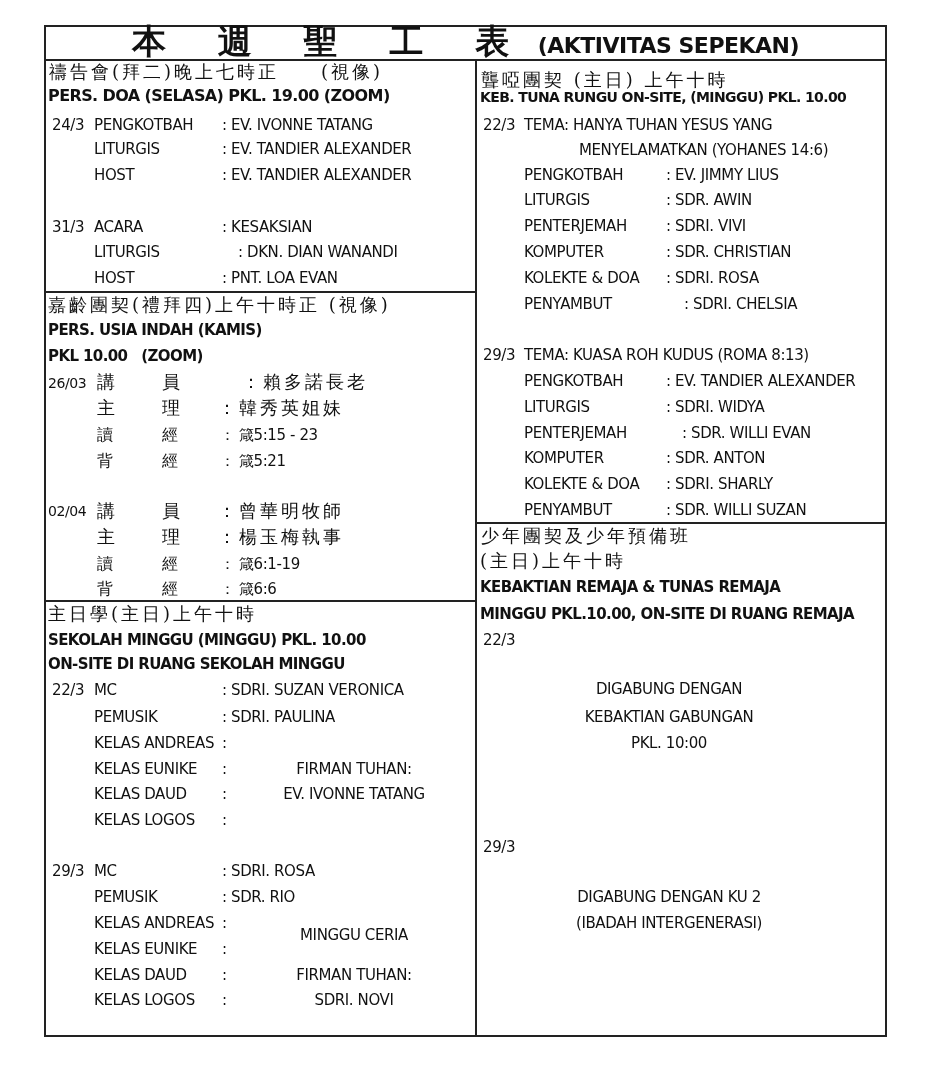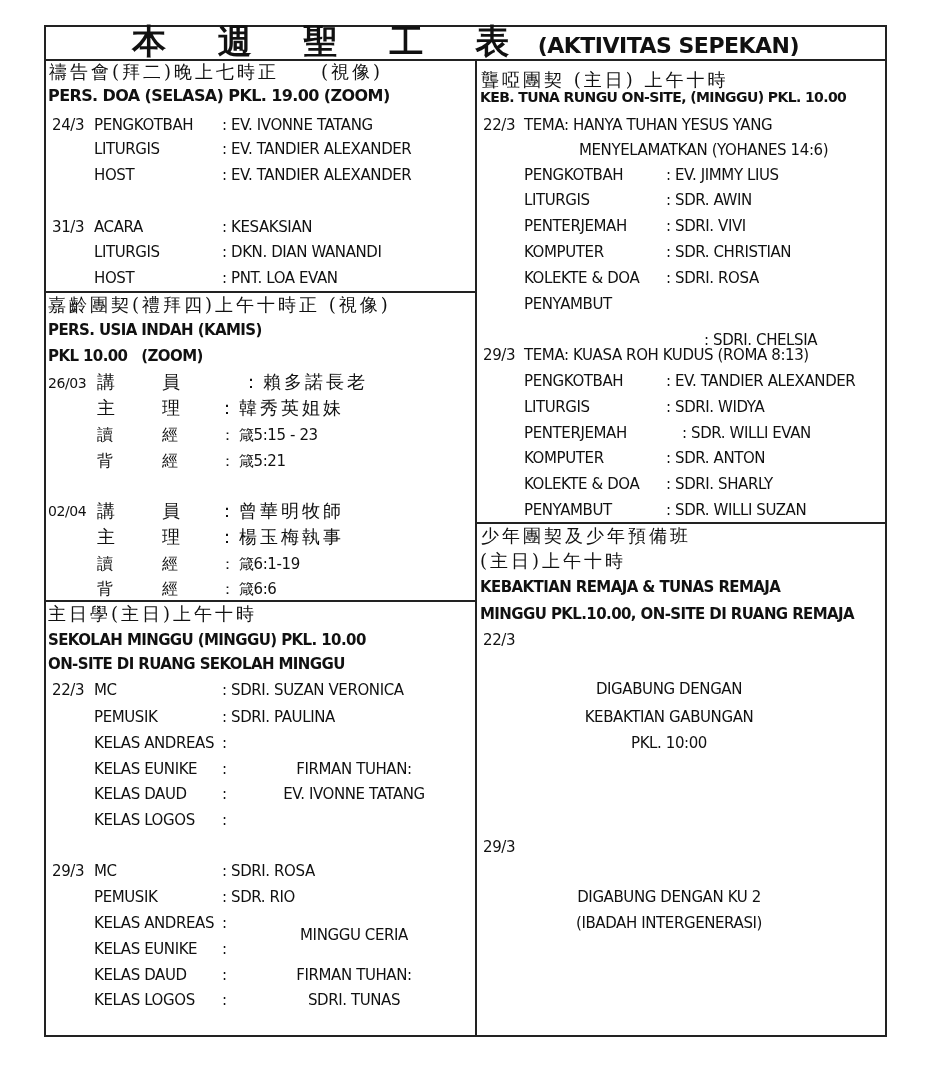--- a/index.html
+++ b/index.html
@@ -42,21 +42,21 @@
 <div class="t" style="left:222px; top:115px;">: EV. IVONNE TATANG</div>
 <div class="t" style="left:94px; top:139px;">LITURGIS</div>
 <div class="t" style="left:222px; top:139px;">: EV. TANDIER ALEXANDER</div>
 <div class="t" style="left:94px; top:165px;">HOST</div>
 <div class="t" style="left:222px; top:165px;">: EV. TANDIER ALEXANDER</div>
 
 <div class="t" style="left:52px; top:217px;">31/3</div>
 <div class="t" style="left:94px; top:217px;">ACARA</div>
 <div class="t" style="left:222px; top:217px;">: KESAKSIAN</div>
 <div class="t" style="left:94px; top:242px;">LITURGIS</div>
-<div class="t" style="left:222px; top:242px;">: DKN. DIAN WANANDI</div>
+<div class="t" style="left:238px; top:242px;">: DKN. DIAN WANANDI</div>
 <div class="t" style="left:94px; top:268px;">HOST</div>
 <div class="t" style="left:222px; top:268px;">: PNT. LOA EVAN</div>
 
 <div class="t zh" style="left:48px; top:294px; line-height:22px;">嘉齡團契(禮拜四)上午十時正 (視像)</div>
 <div class="t b" style="left:48px; top:320px;">PERS. USIA INDAH (KAMIS)</div>
 <div class="t b" style="left:48px; top:346px; white-space:pre;">PKL 10.00   (ZOOM)</div>
 
 <div class="t" style="left:48px; top:373px; font-size:14px;">26/03</div>
 <div class="t zh" style="left:97px; top:372px;">講</div>
 <div class="t zh" style="left:162px; top:372px;">員</div>
@@ -113,40 +113,40 @@
 <div class="t" style="left:94px; top:913px;">KELAS ANDREAS</div>
 <div class="t" style="left:222px; top:913px;">:</div>
 <div class="t" style="left:94px; top:939px;">KELAS EUNIKE</div>
 <div class="t" style="left:222px; top:939px;">:</div>
 <div class="t" style="left:94px; top:965px;">KELAS DAUD</div>
 <div class="t" style="left:222px; top:965px;">:</div>
 <div class="t" style="left:94px; top:990px;">KELAS LOGOS</div>
 <div class="t" style="left:222px; top:990px;">:</div>
 <div class="t c" style="left:254px; top:925px; width:200px;">MINGGU CERIA</div>
 <div class="t c" style="left:254px; top:965px; width:200px;">FIRMAN TUHAN:</div>
-<div class="t c" style="left:254px; top:990px; width:200px;">SDRI. TUNAS</div>
+<div class="t c" style="left:254px; top:990px; width:200px;">SDRI. NOVI</div>
 
 <div class="t zh" style="left:481px; top:61px; line-height:22px;margin-top:8px;">聾啞團契 (主日) 上午十時</div>
 <div class="t b" style="left:480px; top:87px; font-size:14px;">KEB. TUNA RUNGU ON-SITE, (MINGGU) PKL. 10.00</div>
 
 <div class="t" style="left:483px; top:115px;">22/3</div>
 <div class="t" style="left:524px; top:115px;">TEMA: HANYA TUHAN YESUS YANG</div>
 <div class="t" style="left:579px; top:140px;">MENYELAMATKAN (YOHANES 14:6)</div>
 <div class="t" style="left:524px; top:165px;">PENGKOTBAH</div>
 <div class="t" style="left:666px; top:165px;">: EV. JIMMY LIUS</div>
 <div class="t" style="left:524px; top:190px;">LITURGIS</div>
 <div class="t" style="left:666px; top:190px;">: SDR. AWIN</div>
 <div class="t" style="left:524px; top:216px;">PENTERJEMAH</div>
 <div class="t" style="left:666px; top:216px;">: SDRI. VIVI</div>
 <div class="t" style="left:524px; top:242px;">KOMPUTER</div>
 <div class="t" style="left:666px; top:242px;">: SDR. CHRISTIAN</div>
 <div class="t" style="left:524px; top:268px;">KOLEKTE &amp; DOA</div>
 <div class="t" style="left:666px; top:268px;">: SDRI. ROSA</div>
 <div class="t" style="left:524px; top:294px;">PENYAMBUT</div>
-<div class="t" style="left:704px; top:294px;margin-top:36px;">: SDRI. CHELSIA</div>
+<div class="t" style="left:684px; top:294px;">: SDRI. CHELSIA</div>
 
 <div class="t" style="left:483px; top:345px;">29/3</div>
 <div class="t" style="left:524px; top:345px;">TEMA: KUASA ROH KUDUS (ROMA 8:13)</div>
 <div class="t" style="left:524px; top:371px;">PENGKOTBAH</div>
 <div class="t" style="left:666px; top:371px;">: EV. TANDIER ALEXANDER</div>
 <div class="t" style="left:524px; top:397px;">LITURGIS</div>
 <div class="t" style="left:666px; top:397px;">: SDRI. WIDYA</div>
 <div class="t" style="left:524px; top:423px;">PENTERJEMAH</div>
 <div class="t" style="left:682px; top:423px;">: SDR. WILLI EVAN</div>
 <div class="t" style="left:524px; top:448px;">KOMPUTER</div>

